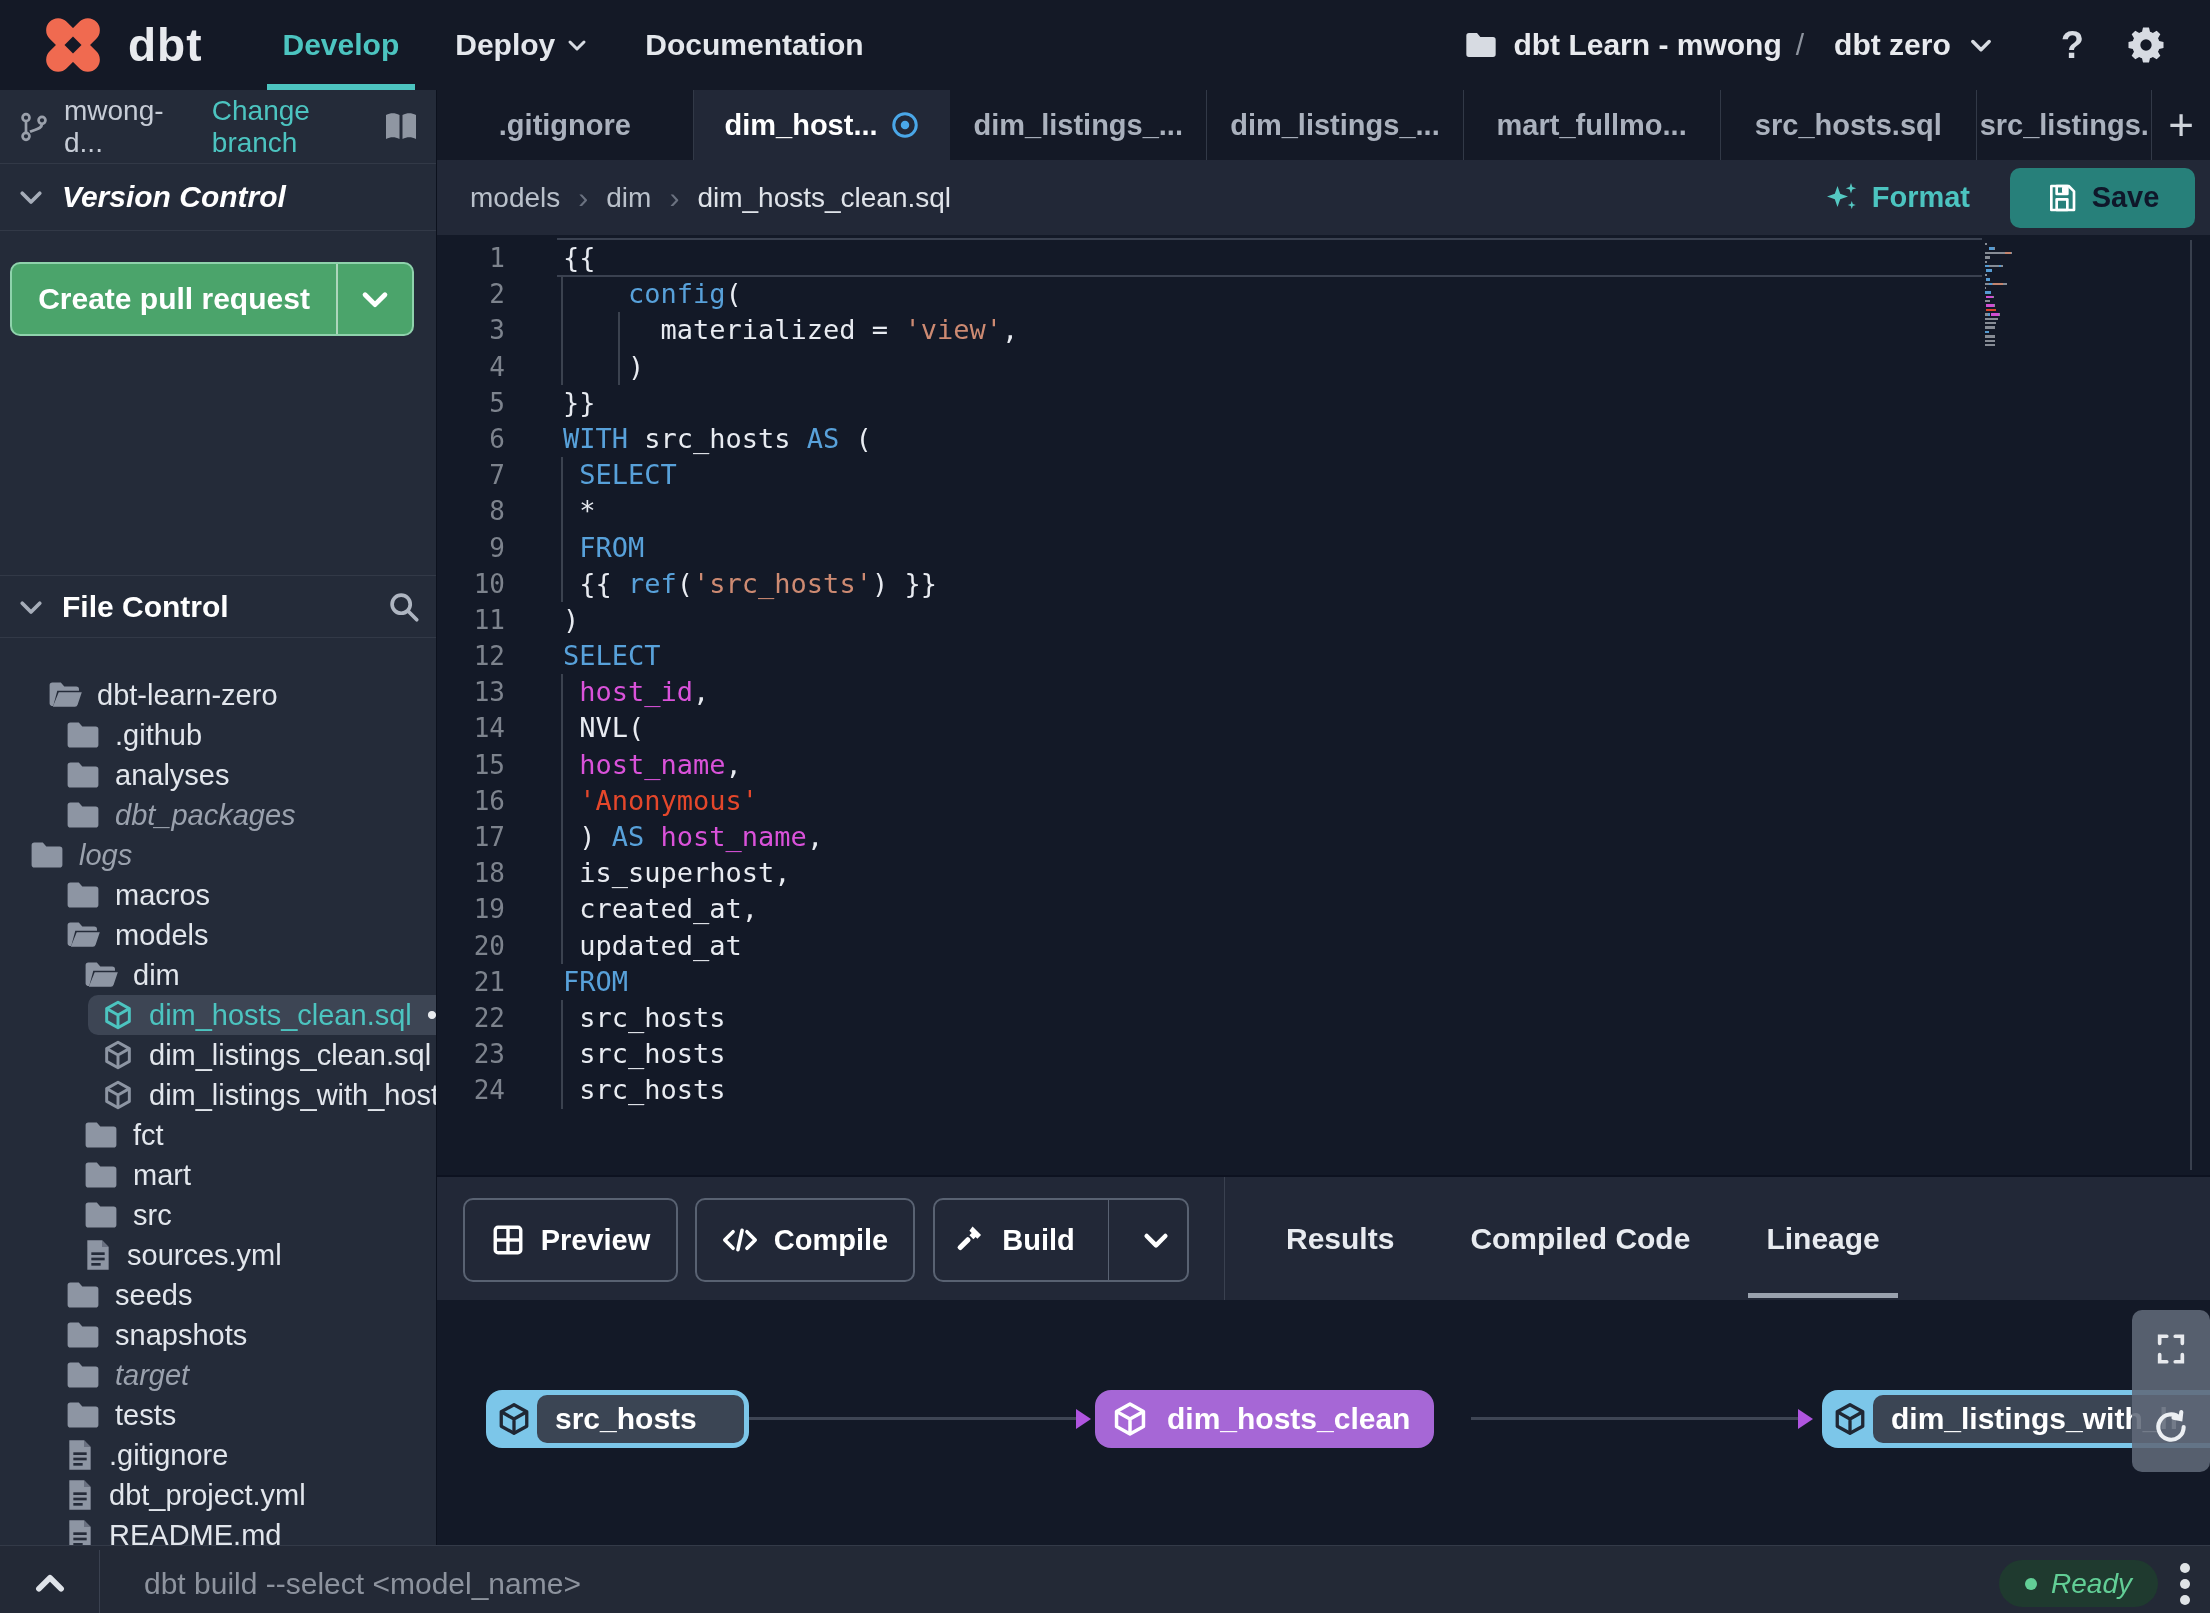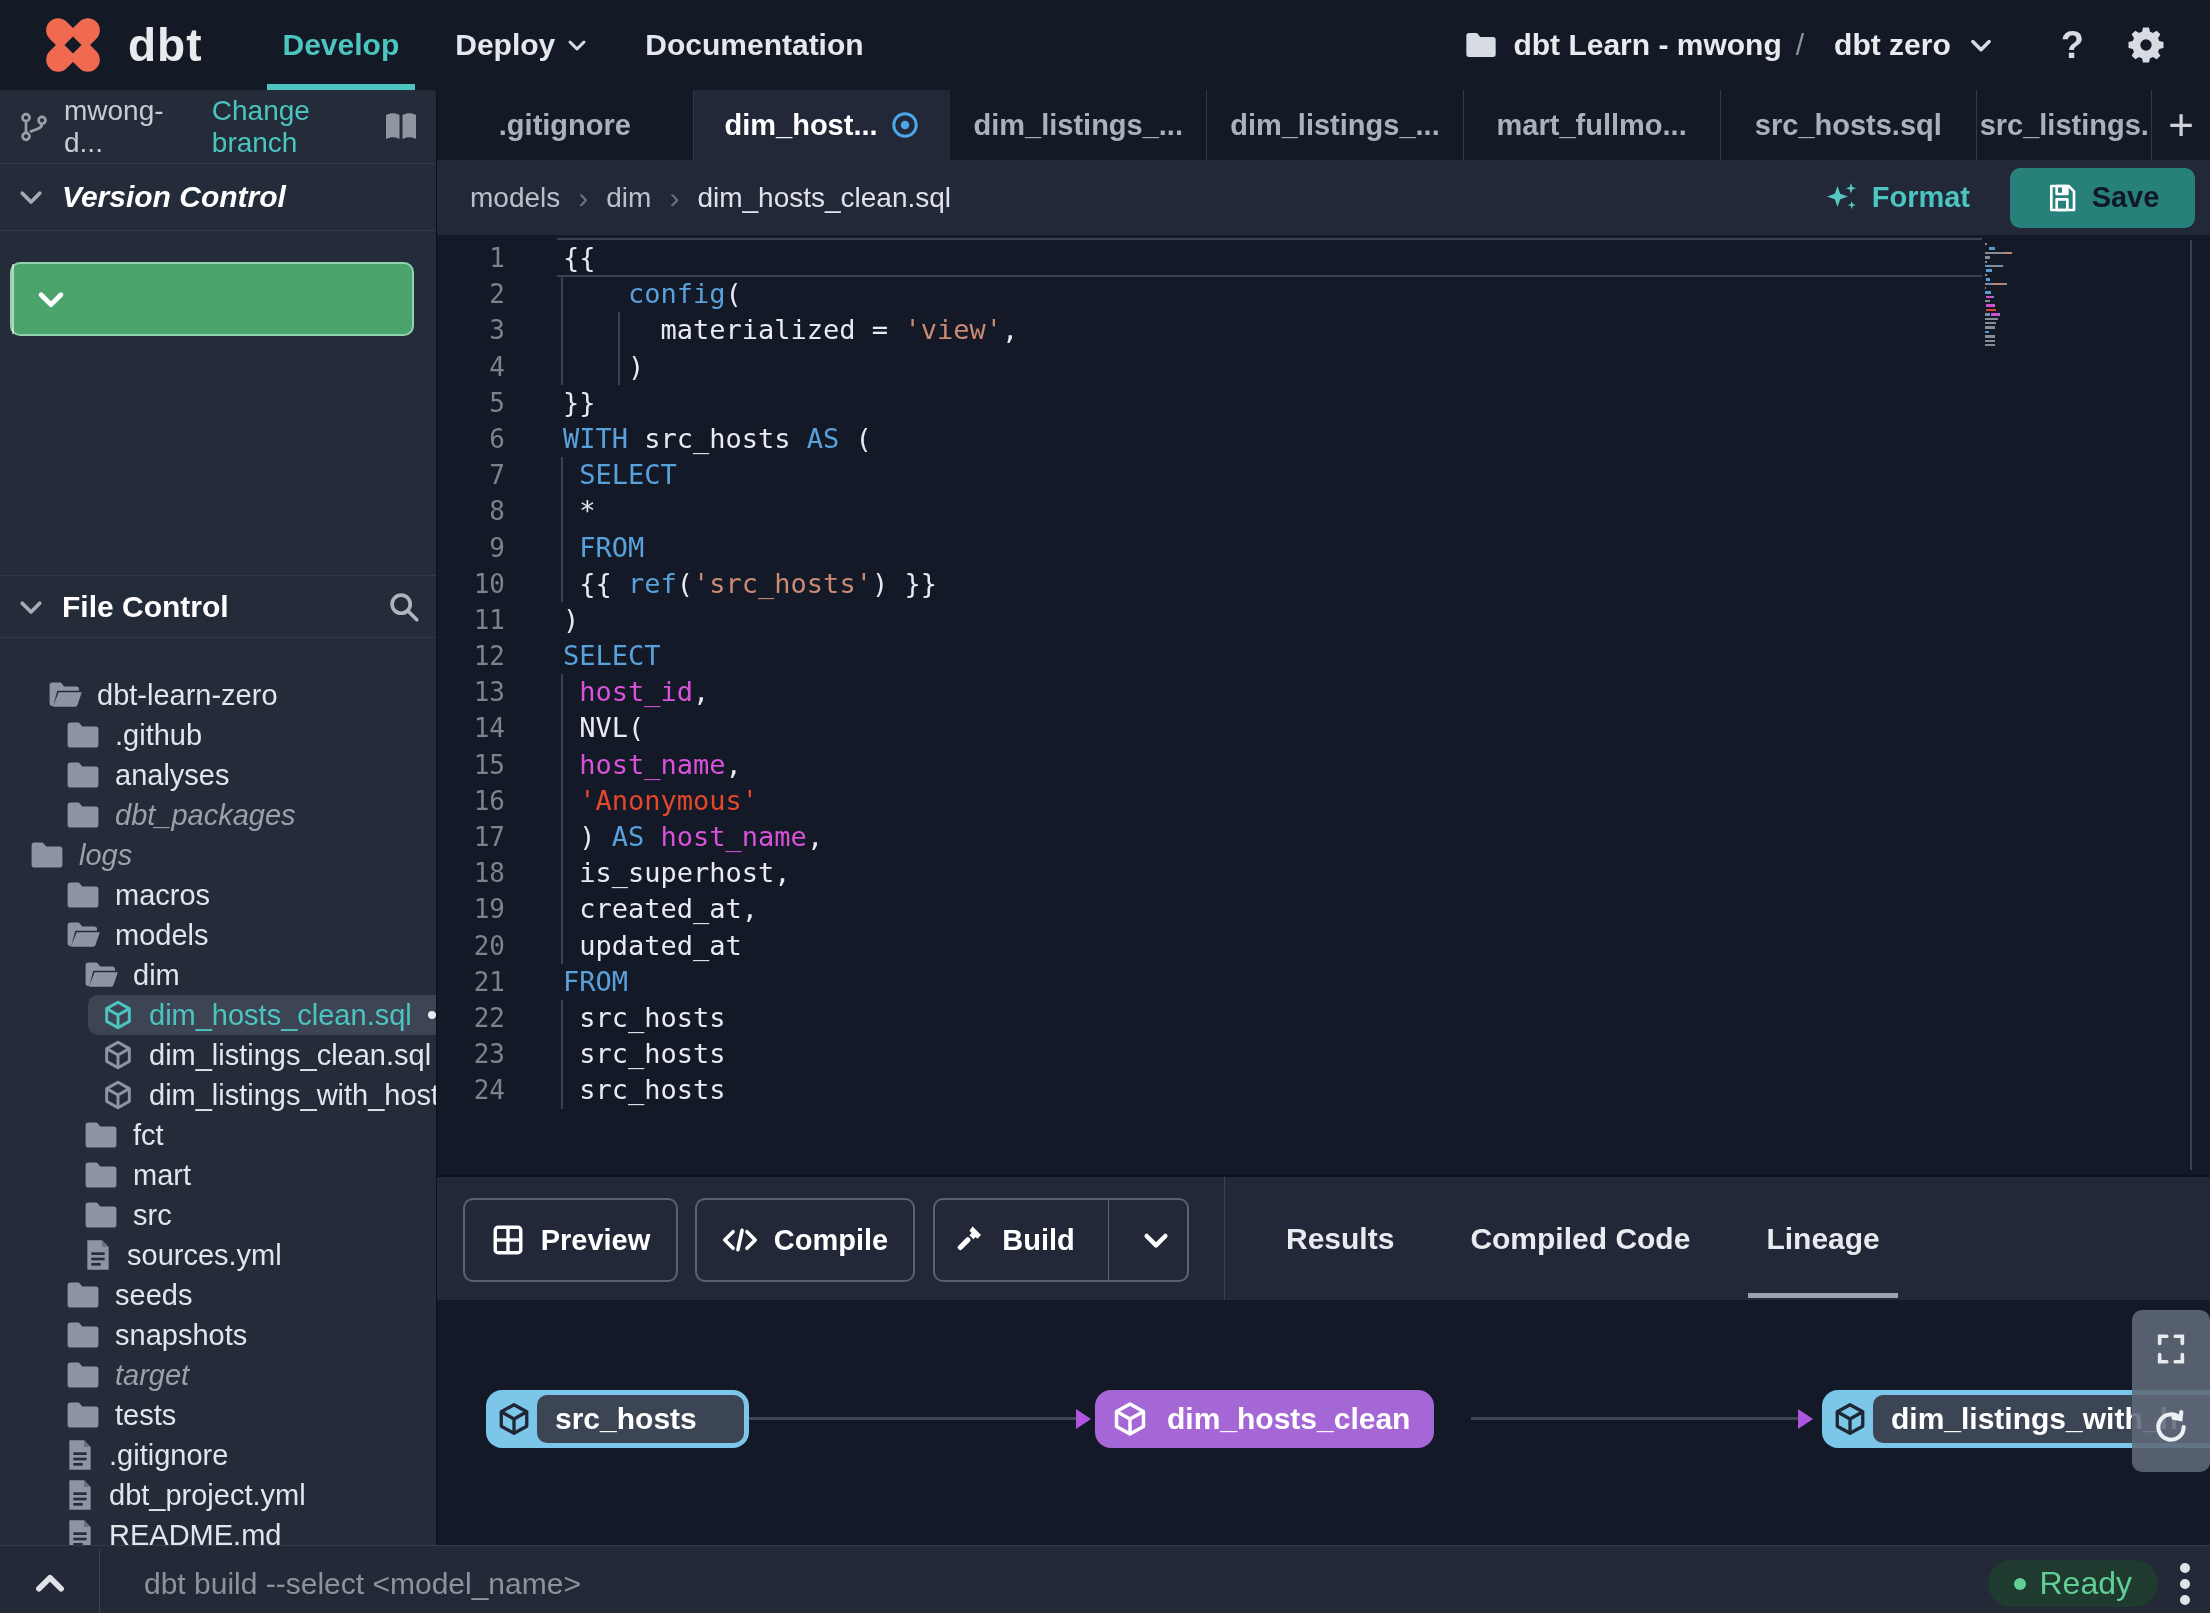--- a/index.html
+++ b/index.html
@@ -111,21 +111,21 @@
   .larrow { position:absolute; top:109px; width:0; height:0; border-top:10px solid transparent; border-bottom:10px solid transparent; border-left:15px solid var(--edge-arrow); }
   #lpanel { position:absolute; left:1695px; top:10px; width:78px; height:162px; background:rgba(96,105,121,.88); border-radius:10px; z-index:5; display:flex; flex-direction:column; align-items:center; justify-content:space-between; padding:22px 0 26px 0; }
   #lpanel > div { cursor:pointer; display:flex; }
 
   
   #statusbar { left:0; top:1545px; width:2210px; height:76px; background:#232936; border-top:1px solid #333a48; display:flex; align-items:center; }
   #sb-collapse { width:100px; height:68px; display:flex; align-items:center; justify-content:center; border-right:1px solid #3a4150; cursor:pointer; }
   #sb-command { margin-left:44px; font-size:30px; color:#8d939e; }
   #ready-pill { margin-left:auto; display:flex; align-items:center; gap:14px; background:#1f3a2f; border-radius:24px; height:47px; padding:0 26px; }
   #ready-dot { width:12px; height:12px; border-radius:50%; background:var(--ready-green); }
-  #ready-label { font-size:32px; color:var(--ready-green); }
+  #ready-label { font-size:28px; color:var(--ready-green);font-style:italic; }
   #sb-kebab { margin:0 20px 0 22px; display:flex; flex-direction:column; gap:6px; cursor:pointer; }
   #sb-kebab i { width:10px; height:10px; border-radius:50%; background:#dfe3e6; }
 </style>
 </head>
 <body>
 
 <div id="navbar" class="abs">
   <div id="logo">
     <div class="bar b1"></div>
       <div class="bar b2"></div>
@@ -193,20 +193,21 @@
   <div id="vc-header">
     <span style="display:flex;">
       <svg width="30" height="30" viewBox="0 0 24 24" fill="none" stroke="#a6adb9" stroke-width="3" stroke-linecap="round" stroke-linejoin="round">
           <polyline points="5 9 12 16 19 9"></polyline>
         </svg>
     </span>
     <span id="vc-title">Version Control</span>
   </div>
   <div class="sb-divider" style="top:140px;"></div>
   <div id="create-pr">
+    <div class="pr-label">Create pull request</div>
     <div class="pr-split"></div>
     <div class="pr-caret">
       <svg width="34" height="34" viewBox="0 0 24 24" fill="none" stroke="#fff" stroke-width="3.4" stroke-linecap="round" stroke-linejoin="round">
           <polyline points="5 9 12 16 19 9"></polyline>
         </svg>
     </div>
   </div>
   <div id="fe-header">
     <span style="display:flex;">
       <svg width="30" height="30" viewBox="0 0 24 24" fill="none" stroke="#a6adb9" stroke-width="3" stroke-linecap="round" stroke-linejoin="round">

